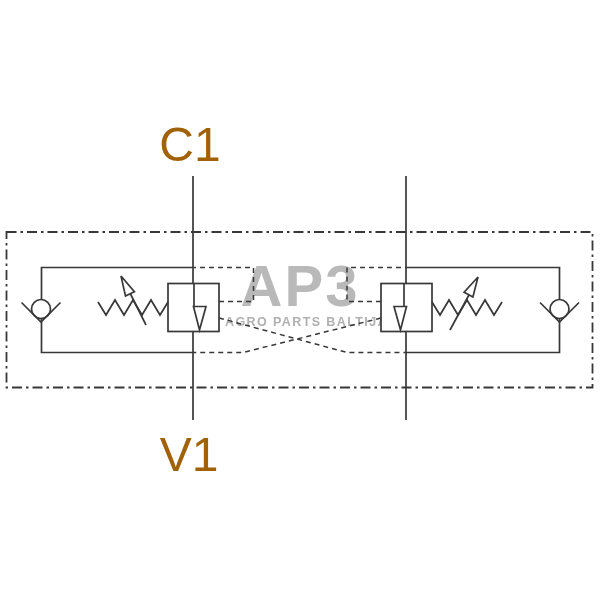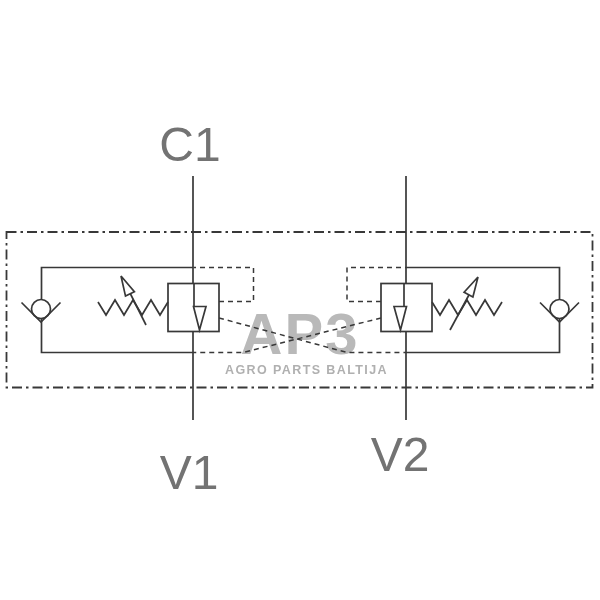--- a/index.html
+++ b/index.html
@@ -2,28 +2,27 @@
 <html><head>
 <meta charset="utf-8">
 <style>
   html,body{margin:0;padding:0;background:#ffffff;}
   #stage{
     position:relative;width:600px;height:600px;background:#ffffff;overflow:hidden;
     font-family:"Liberation Sans", sans-serif;
   }
   .port-label{
     position:absolute;width:80px;text-align:center;
-    font-size:48px;line-height:48px;font-weight:400;color:#737373;
+    font-size:48px;line-height:48px;font-weight:400;color:#a16207;
     letter-spacing:0px;
   }
   #wm{position:absolute;left:225px;top:258px;width:150px;text-align:center;}
   #wm-logo{
     font-size:58px;line-height:56px;font-weight:bold;color:#b9b9b9;
     letter-spacing:2px;
-    margin-top:48px;
   }
   #wm-sub{
     margin-top:2px;font-size:12.5px;line-height:13px;font-weight:bold;color:#b0b0b0;
     letter-spacing:1.4px;white-space:nowrap;
   }
   svg{position:absolute;left:0;top:0;}
   .ln{stroke:#383838;stroke-width:1.7;fill:none;}
   .dashed{stroke:#383838;stroke-width:1.5;fill:none;stroke-dasharray:5 4;}
   .chain{stroke:#383838;stroke-width:1.8;fill:none;stroke-dasharray:10 4 2.5 4;}
   .whitefill{fill:#ffffff;stroke:#383838;stroke-width:1.7;}
@@ -85,16 +84,15 @@
       <path d="M21.5,302.5 L41,322 L60.5,302.5" class="ln"></path>
     </g>
 
     <g>
       <circle cx="559.5" cy="309" r="9.5" class="whitefill"></circle>
       <path d="M540,302.5 L559.5,322 L579,302.5" class="ln"></path>
     </g>
   </svg>
 
   <div class="port-label" style="left:150px;top:121px;">C1</div>
-  <div class="port-label" style="left:149px;top:449px;">V1</div>
-  <div class="port-label" style="left:360px;top:431px;">V2</div>
+  <div class="port-label" style="left:149px;top:431px;">V1</div>
 
 </div>
 
 </body></html>

